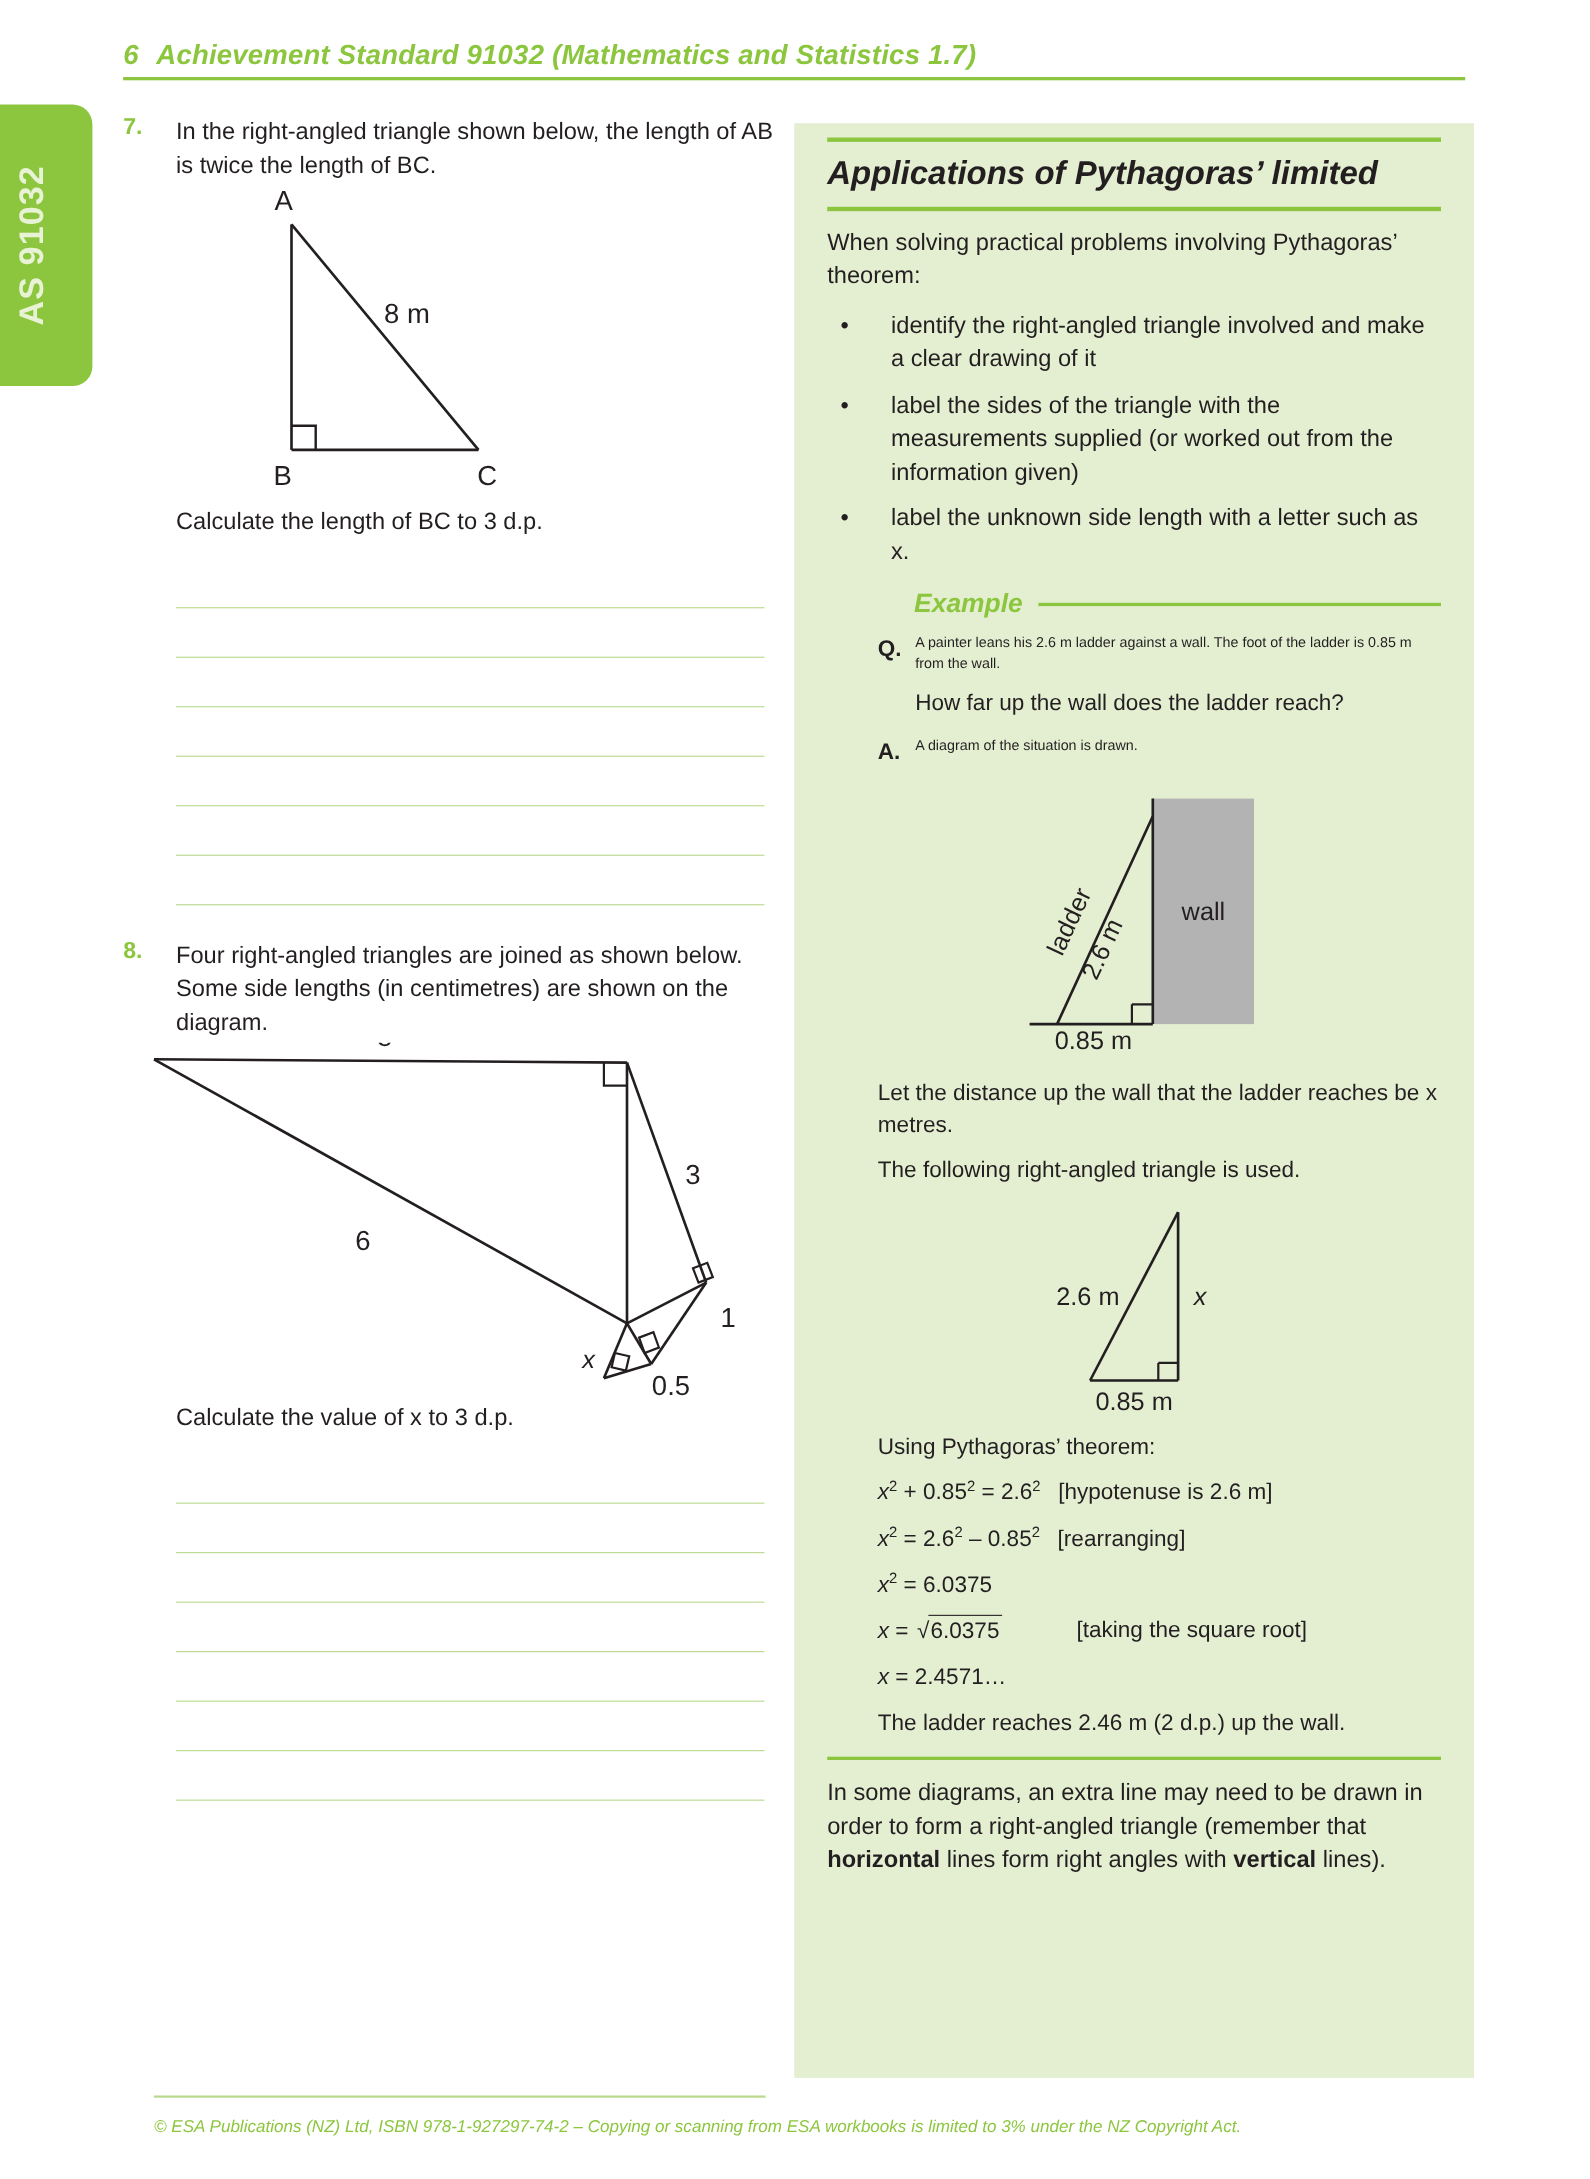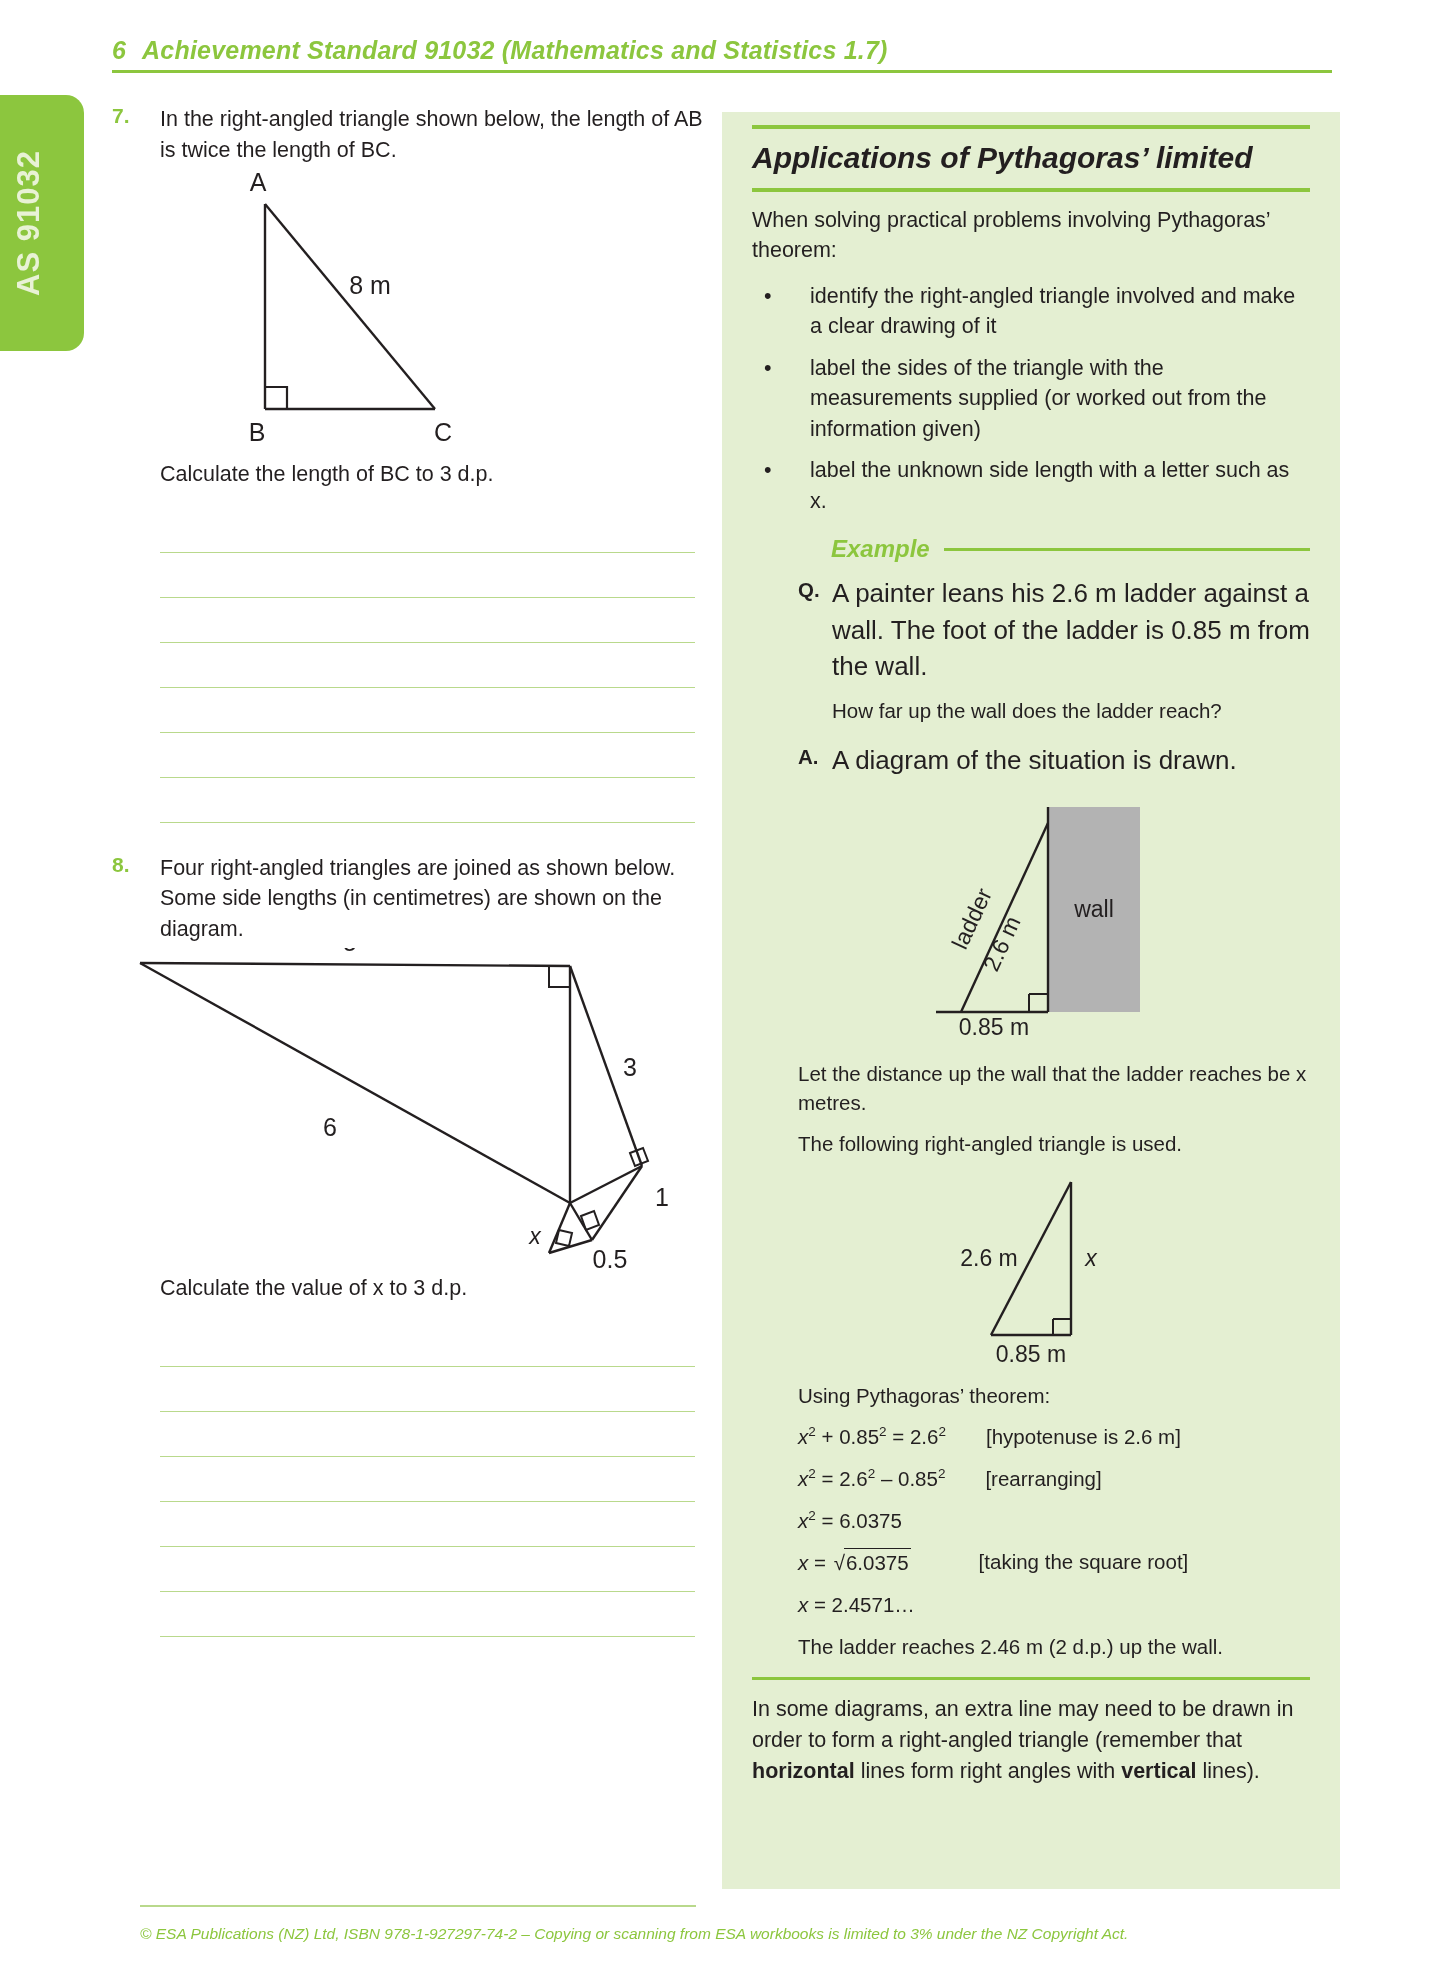--- a/index.html
+++ b/index.html
@@ -165,33 +165,33 @@
     background: #8cc63e;
     margin-left: 14px;
   }
 
   .qa-row { display: flex; margin-top: 9px; padding-left: 46px; }
   .qa-tag {
     flex: 0 0 34px;
     font-weight: bold;
     font-size: 20.5px;
   }
-  .qa-body { flex: 1; font-size: 26px; line-height: 1.4; }
+  .qa-body { flex: 1; font-size: 13px; line-height: 1.4; }
   .qa-indent { padding-left: 80px; font-size: 20.5px; line-height: 1.4; margin-top: 13px; }
 
   .work {
     padding-left: 80px;
     font-size: 20.5px;
     line-height: 1.4;
     margin-top: 6px;
   }
   .work p { margin: 0 0 13px 0; }
   .eq { display: flex; }
   .eq .lhs { white-space: nowrap; }
-  .eq .note { margin-left: 40px; white-space: nowrap; }
+  .eq .note { margin-left: 16px; white-space: nowrap; }
   .eq .note.wide { margin-left: 68px; }
   i.mv { font-style: italic; }
   sup { font-size: .66em; vertical-align: super; line-height: 0; }
   .sqrt-wrap { display: inline-block; position: relative; padding-left: 2px; }
   .sqrt-bar {
     display: inline-block;
     border-top: 1.4px solid #231f20;
     padding: 0 2px;
     margin-left: -1px;
   }

